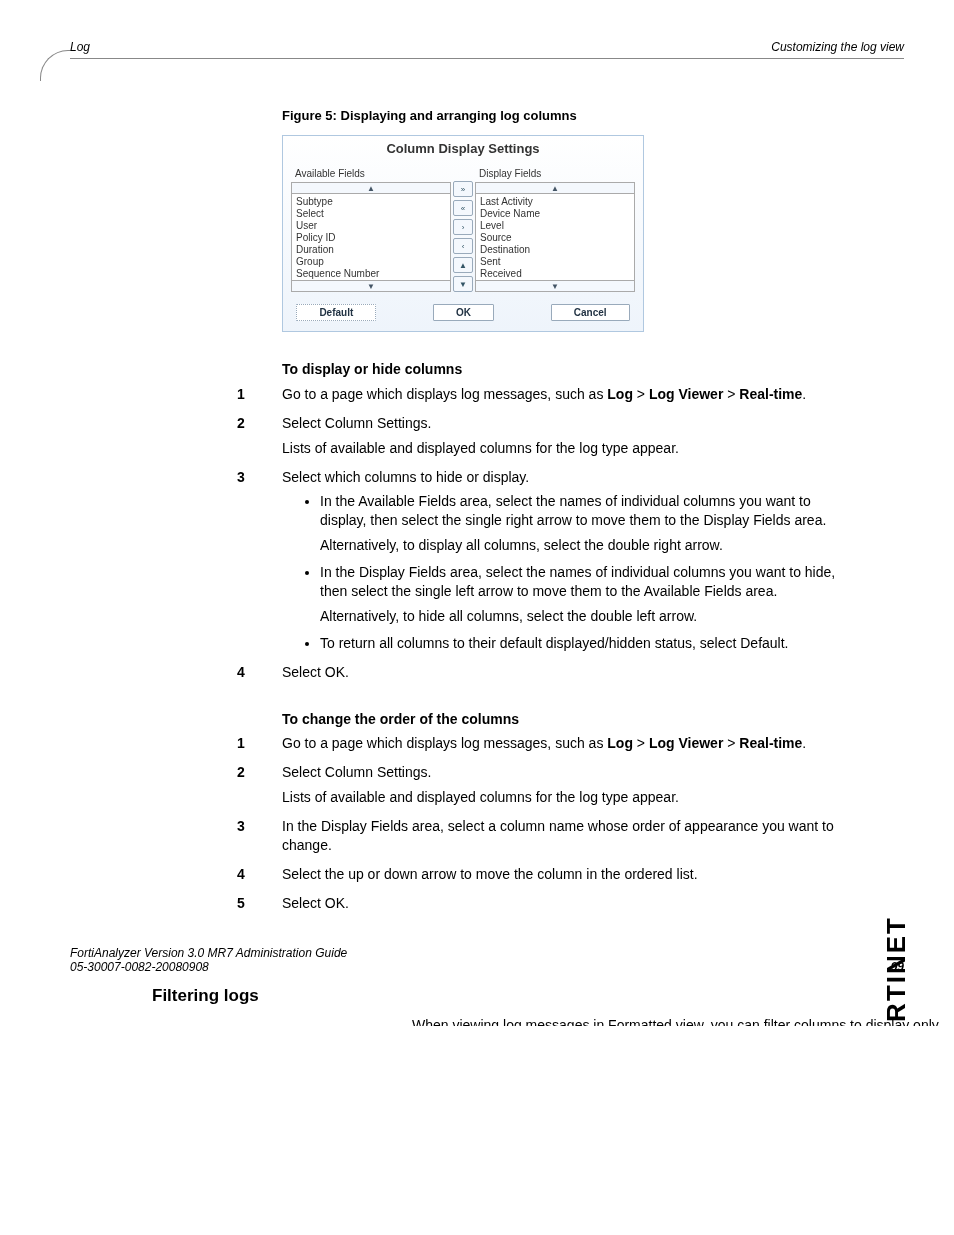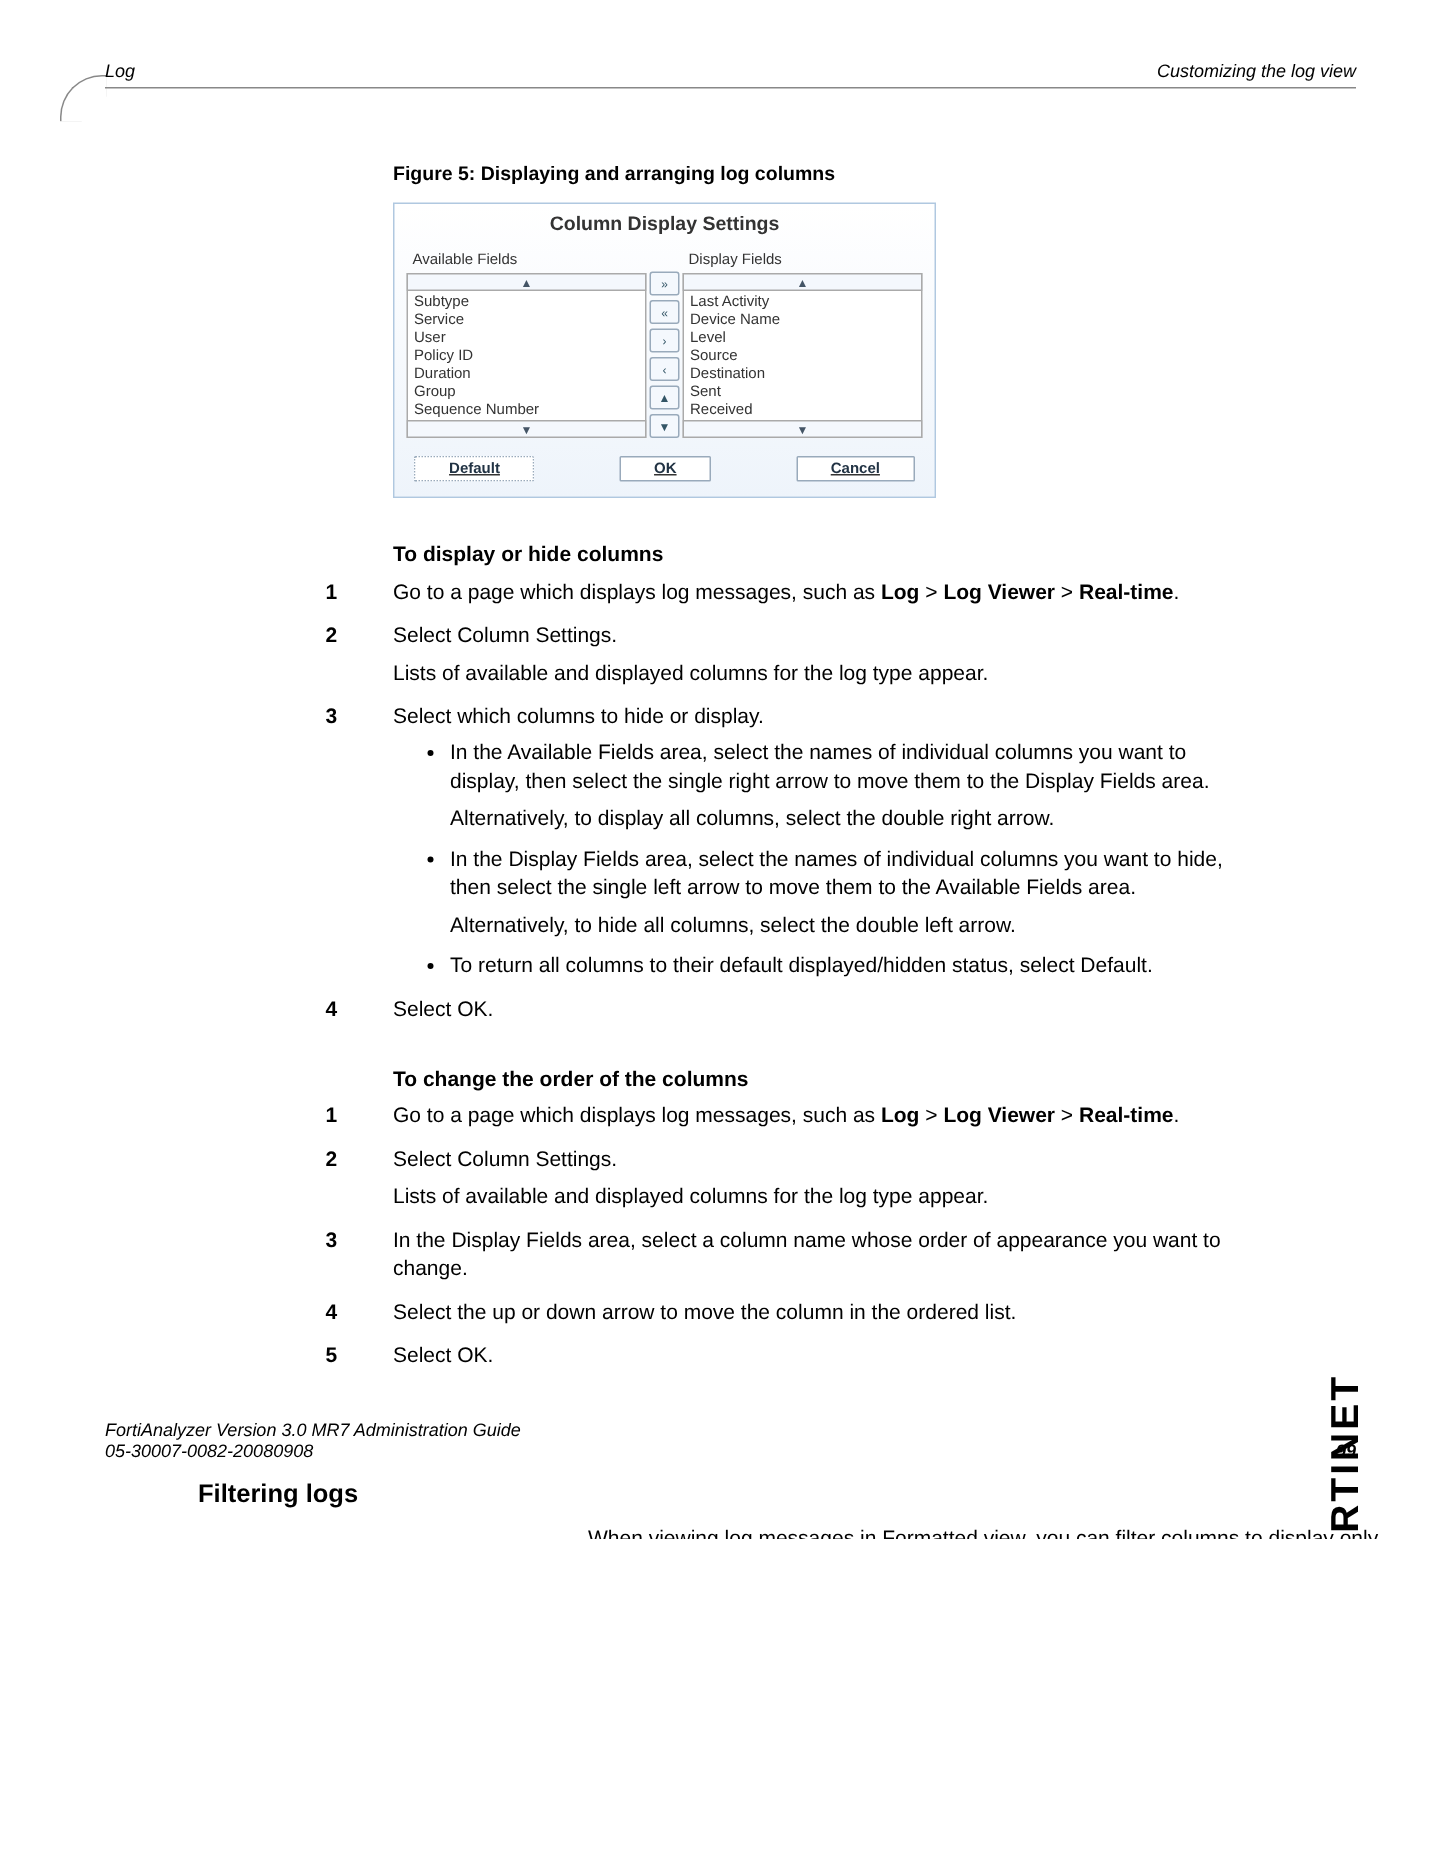--- a/index.html
+++ b/index.html
@@ -34,21 +34,21 @@
     left: 40px;
     width: 30px;
     height: 30px;
     border-top: 1px solid #888;
     border-left: 1px solid #888;
     border-top-left-radius: 28px;
   }
   .content {
     position: absolute;
     top: 108px;
-    left: 132px;
+    left: 152px;
     width: 700px;
   }
   .figure-caption {
     font-size: 13px;
     font-weight: bold;
     margin-left: 130px;
     margin-bottom: 12px;
   }
 
   
@@ -127,21 +127,20 @@
     justify-content: center;
     border-radius: 2px;
     cursor: pointer;
   }
   .col-dialog-footer {
     display: flex;
     justify-content: space-around;
     align-items: center;
     padding: 6px 0 10px 0;
     gap: 30px;
-    text-decoration: underline;
   }
   .dlg-btn {
     border: 1px dotted #9ab;
     background: #fff;
     font-size: 10px;
     font-weight: bold;
     color: #234;
     padding: 2px 22px;
     cursor: pointer;
     border-radius: 1px;
@@ -240,21 +239,21 @@
 
   <div class="col-dialog">
     <div class="col-dialog-title">Column Display Settings</div>
     <div class="col-dialog-body">
       <div class="col-block">
         <div class="col-label">Available Fields</div>
         <div class="col-listwrap">
           <div class="scroll-ar">▲</div>
           <div class="col-list">
             <div>Subtype</div>
-            <div>Service</div>
+            <div>Select</div>
             <div>User</div>
             <div>Policy ID</div>
             <div>Duration</div>
             <div>Group</div>
             <div>Sequence Number</div>
             <div>Protocol</div>
 
           </div>
           <div class="scroll-ar">▼</div>
         </div>

